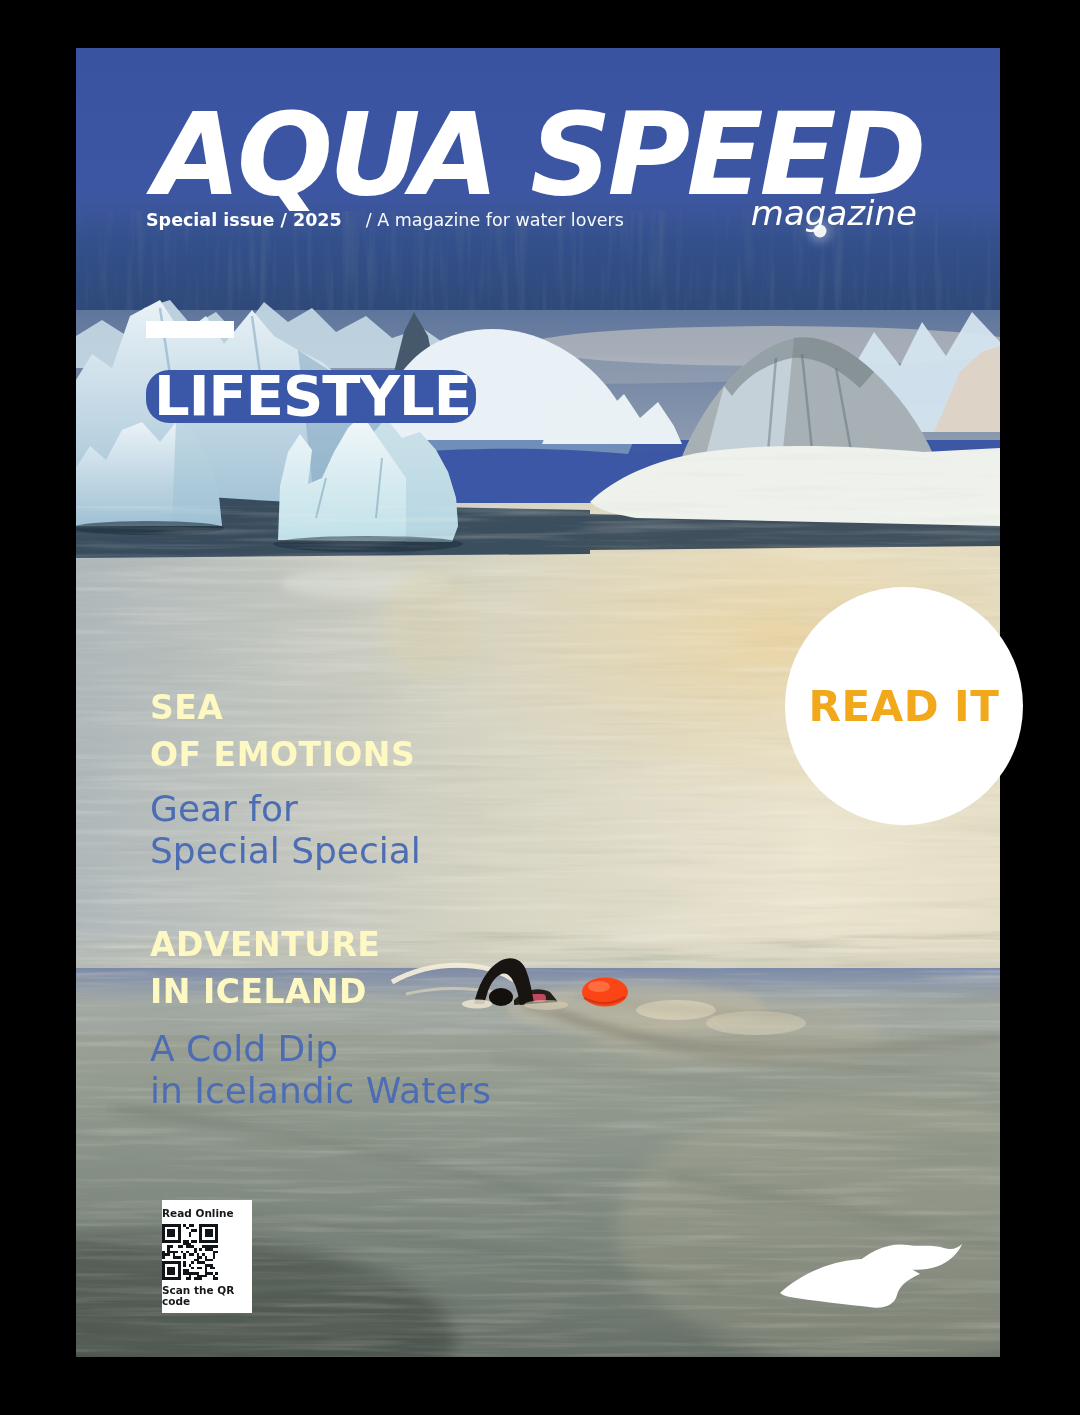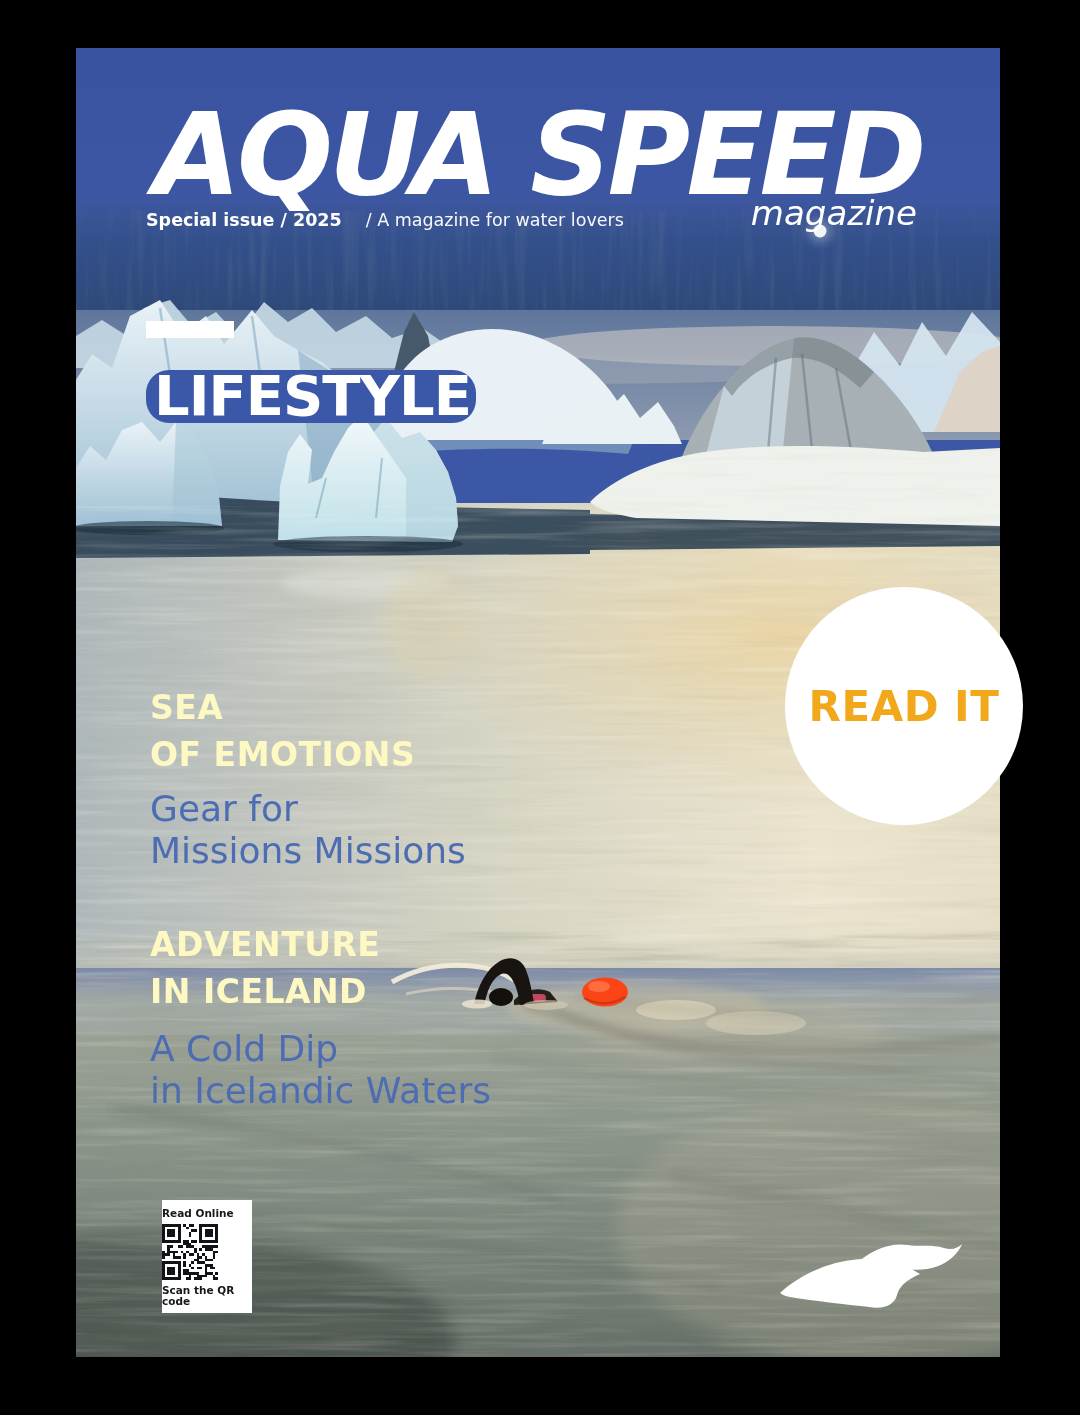--- a/index.html
+++ b/index.html
@@ -233,21 +233,21 @@
   </svg>
 
   <div class="masthead-title">AQUA SPEED</div>
   <div class="masthead-edition">magazine</div>
   <div class="issue-line"><span class="b">Special issue / 2025</span><span class="t">/ A magazine for water lovers</span></div>
 
   <div class="dash"></div>
   <div class="category">LIFESTYLE</div>
 
   <div class="f-title" id="f1t"><span>SEA</span><br><span>OF EMOTIONS</span></div>
-  <div class="f-sub" id="f1s"><span>Gear for</span><br><span>Missions Missions</span></div>
+  <div class="f-sub" id="f1s"><span>Gear for</span><br><span>Special Special</span></div>
   <div class="f-title" id="f2t"><span>ADVENTURE</span><br><span>IN ICELAND</span></div>
   <div class="f-sub" id="f2s"><span>A Cold Dip</span><br><span>in Icelandic Waters</span></div>
 
   <div class="read-badge">
     <span>READ IT</span>
   </div>
 
   <div class="qr-panel">
     <div class="qr-label">Read Online</div>
     <svg class="qr-code" id="qr-modules" viewBox="0 0 21 21" fill="#101418" shape-rendering="crispEdges">

